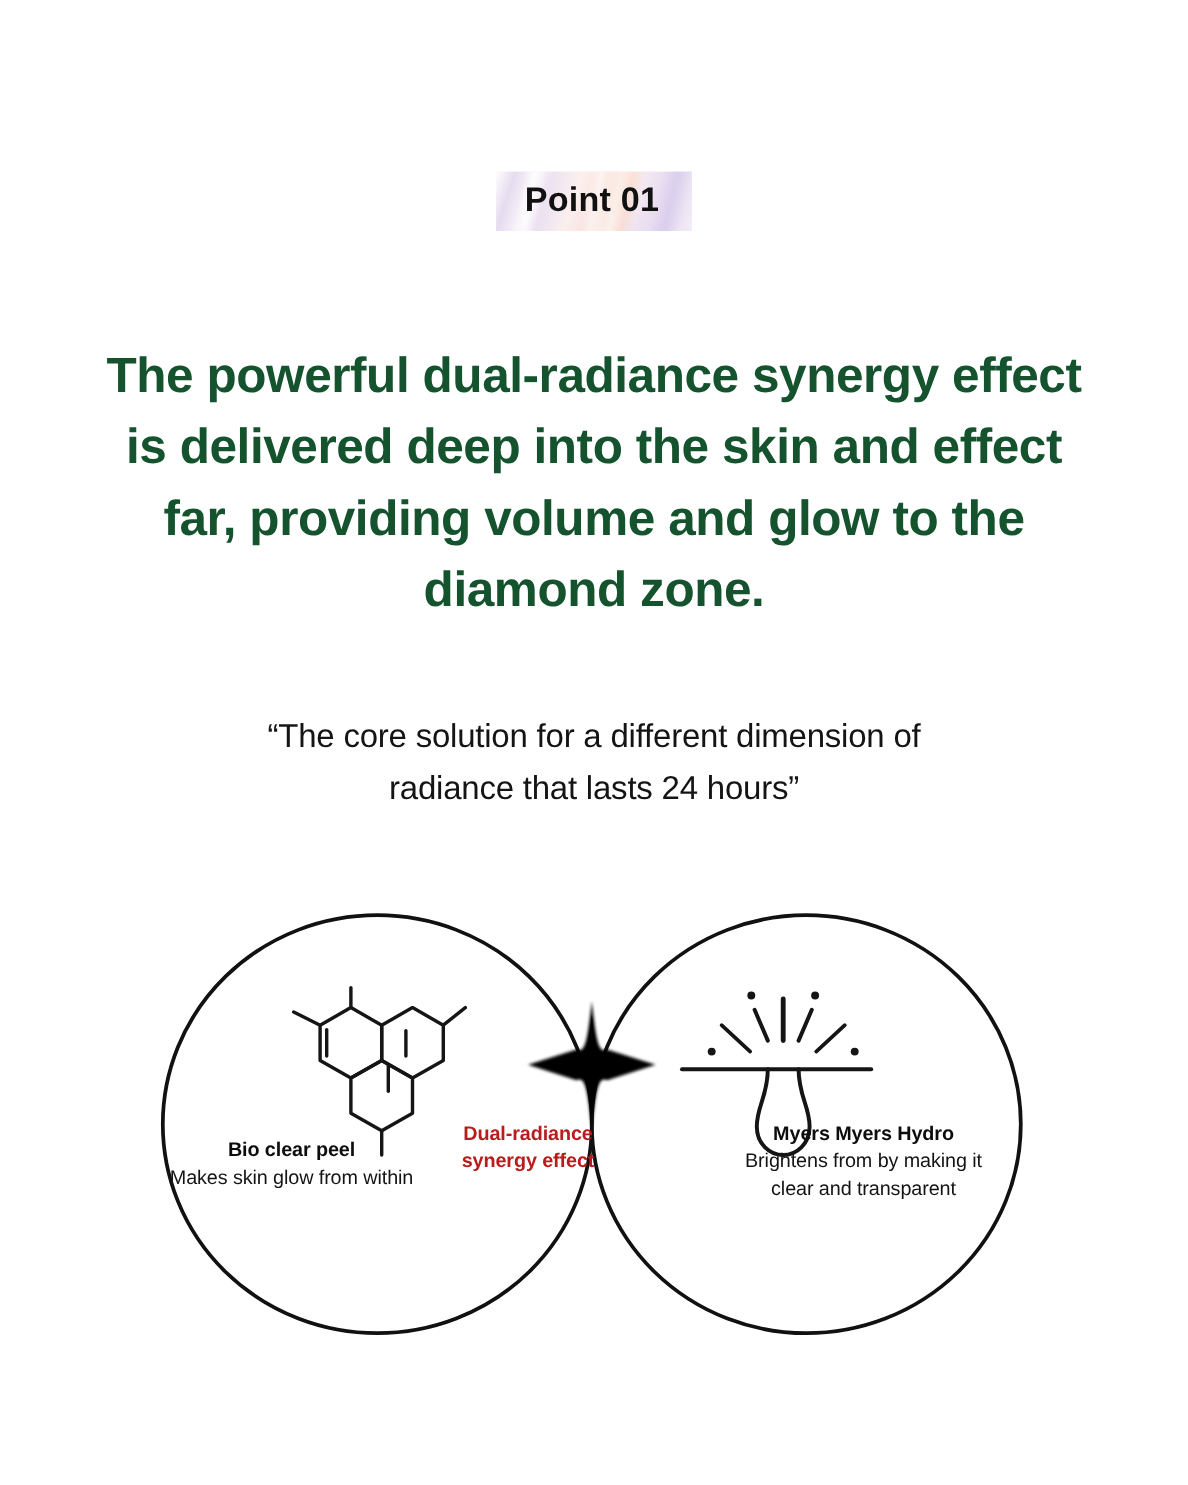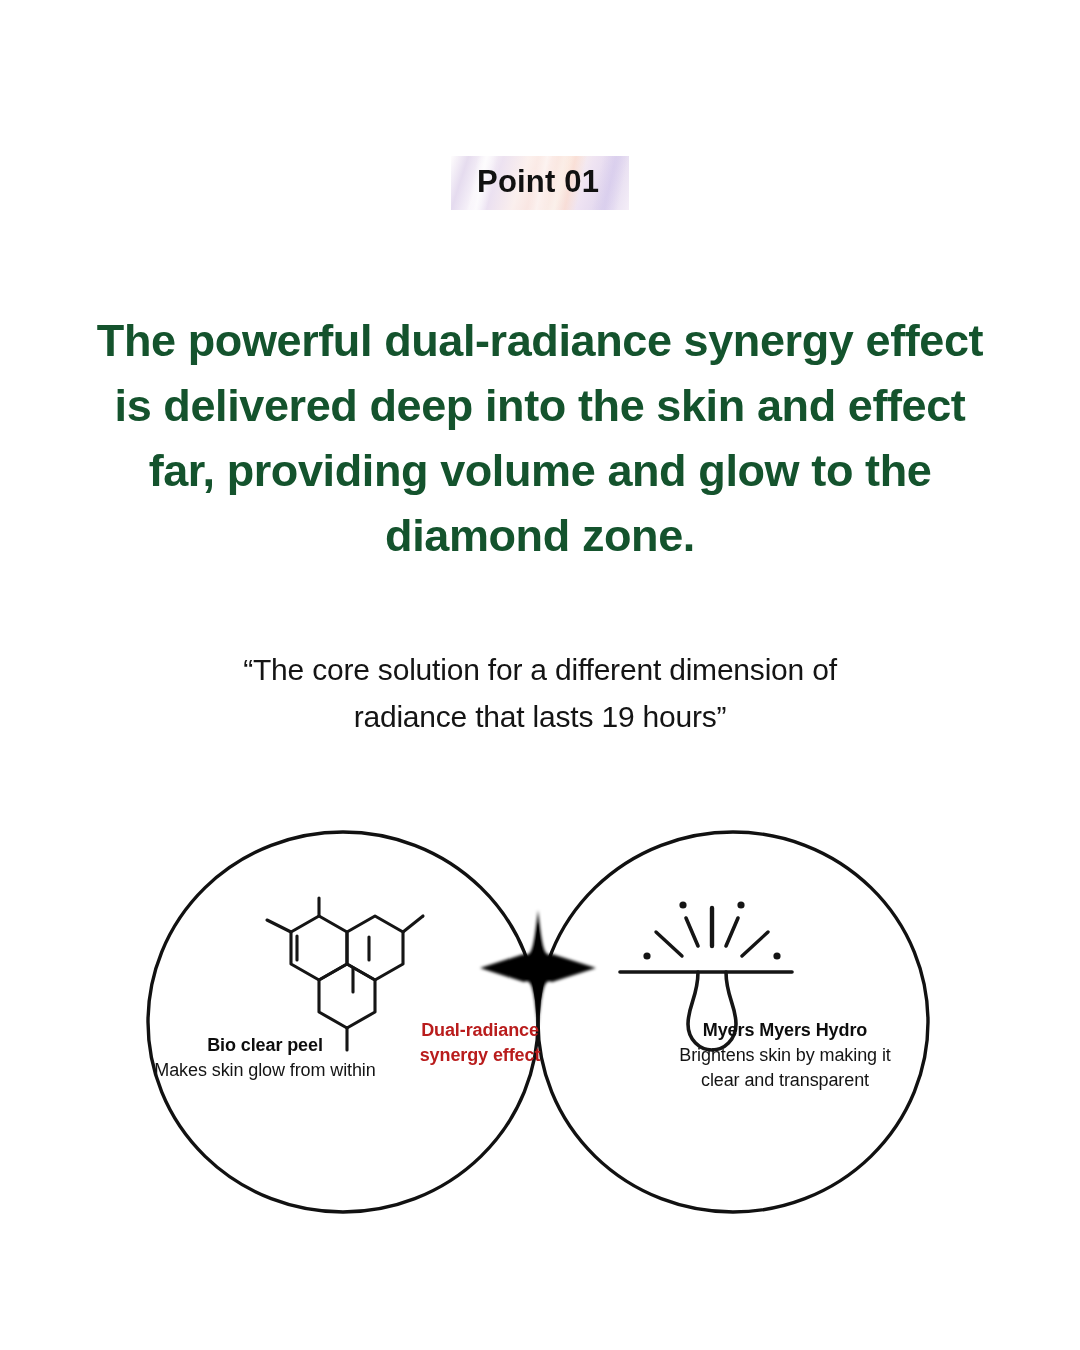--- a/index.html
+++ b/index.html
@@ -136,21 +136,21 @@
 
   <div class="headline">
     <span class="ln">The powerful dual‑radiance synergy effect</span>
     <span class="ln">is delivered deep into the skin and effect</span>
     <span class="ln">far, providing volume and glow to the</span>
     <span class="ln">diamond zone.</span>
   </div>
 
   <div class="subtitle">
     <span class="ln">“The core solution for a different dimension of</span>
-    <span class="ln">radiance that lasts 19 hours”</span>
+    <span class="ln">radiance that lasts 24 hours”</span>
   </div>
 
   <div class="venn">
     <svg viewBox="0 0 840 420" xmlns="http://www.w3.org/2000/svg" aria-hidden="true">
       <defs>
         <filter id="softglow" x="-60%" y="-60%" width="220%" height="220%">
           <feGaussianBlur stdDeviation="1.6"></feGaussianBlur>
         </filter>
       </defs>
 
@@ -208,17 +208,17 @@
     <span class="lobe-desc">Makes skin glow from within</span>
   </div>
 
   <div class="lobe-txt txt-center abs">
     <span class="center-line">Dual‑radiance</span>
     <span class="center-line">synergy effect</span>
   </div>
 
   <div class="lobe-txt txt-right abs">
     <span class="lobe-title">Myers Myers Hydro</span>
-    <span class="lobe-desc">Brightens skin by making it</span>
+    <span class="lobe-desc">Brightens from by making it</span>
     <span class="lobe-desc">clear and transparent</span>
   </div>
 
 </div>
 
 </body></html>

